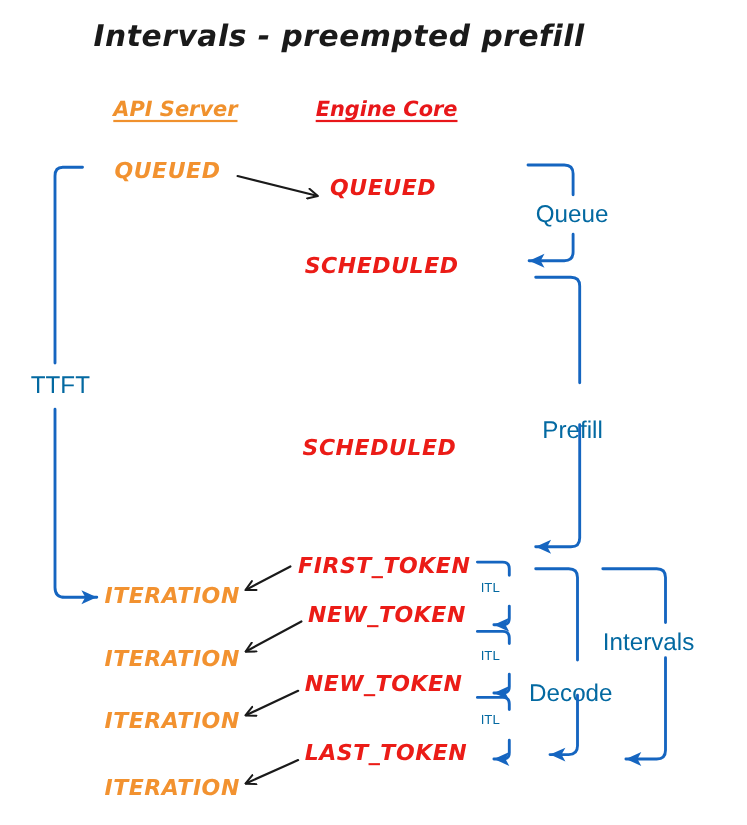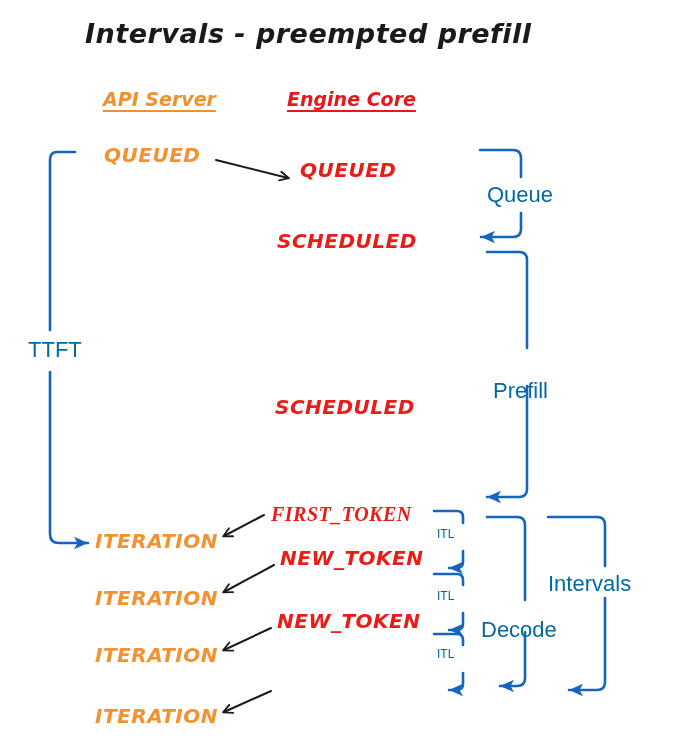--- a/index.html
+++ b/index.html
@@ -94,26 +94,27 @@
 
   <div class="lbl state orange" style="left:95px; top:706px;">ITERATION</div>
 
   <div class="lbl state red" style="left:300px; top:160px;">QUEUED</div>
 
   <div class="lbl state red" style="left:277px; top:231px;">SCHEDULED</div>
 
 
   <div class="lbl state red" style="left:275px; top:397px;">SCHEDULED</div>
 
-  <div class="lbl state red" style="left:271px; top:504px;font-family:Liberation Serif, serif;">FIRST_TOKEN</div>
+  <div class="lbl state red" style="left:271px; top:504px;">FIRST_TOKEN</div>
 
   <div class="lbl state red" style="left:280px; top:548px;">NEW_TOKEN</div>
 
   <div class="lbl state red" style="left:277px; top:611px;">NEW_TOKEN</div>
 
+  <div class="lbl state red" style="left:277px; top:674px;">LAST_TOKEN</div>
 
   <div class="lbl blue-lbl" style="left:28px; top:339px;">TTFT</div>
 
   <div class="lbl blue-lbl" style="left:487px; top:184px;">Queue</div>
 
   <div class="lbl blue-lbl" style="left:493px; top:355px;margin-top:25px;">Prefill</div>
 
   <div class="lbl blue-lbl small" style="left:437px; top:528px;">ITL</div>
 
   <div class="lbl blue-lbl small" style="left:437px; top:590px;">ITL</div>

